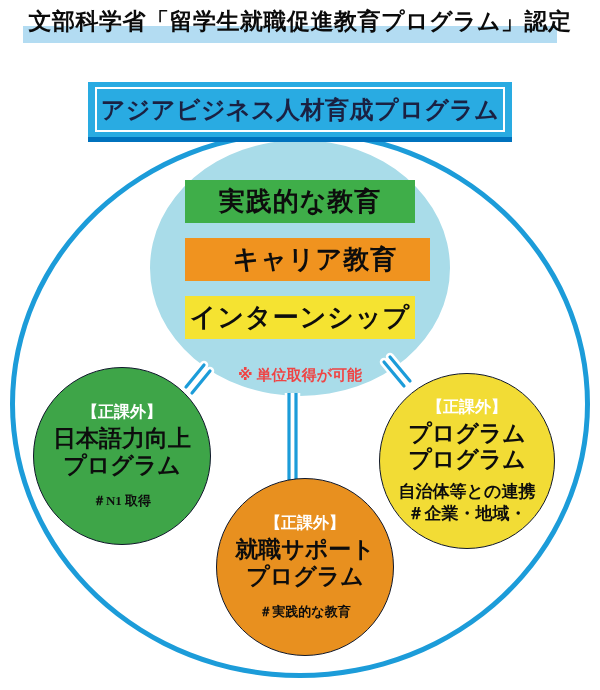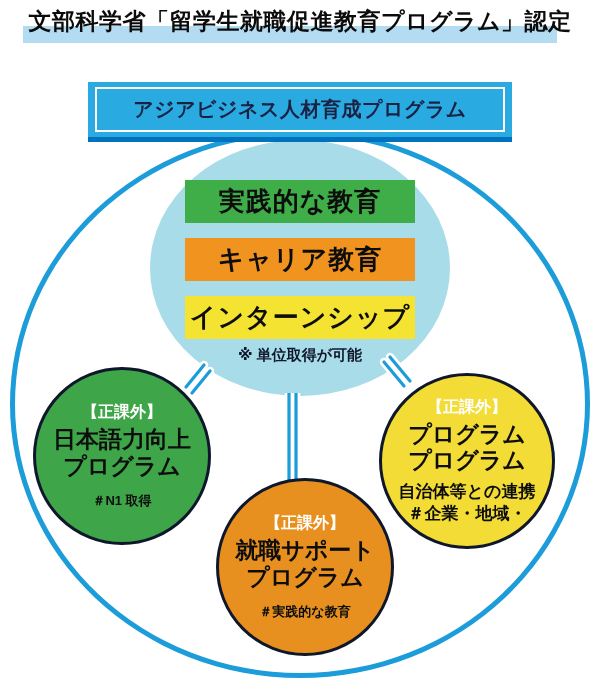--- a/index.html
+++ b/index.html
@@ -31,31 +31,31 @@
   }
   
   .connectors{position:absolute;left:0;top:0;z-index:3;pointer-events:none;}
   
   .core-box{
     position:absolute;left:185px;width:230px;height:43px;z-index:4;
     display:flex;align-items:center;justify-content:center;
     font-size:26px;font-weight:800;color:#0d0d0d;letter-spacing:1px;
   }
   .box-green{top:180px;background:#3FAE49;}
-  .box-orange{top:238px;background:#F0931F;}
+  .box-orange{top:238px;background:#F0931F;padding-left:15px;}
   .box-yellow{top:296px;background:#F5E331;}
   .credit-note{
-    position:absolute;left:150px;top:346px;width:300px;z-index:4;
-    text-align:center;font-size:15px;font-weight:700;color:#0f172a;
+    position:absolute;left:150px;top:366px;width:300px;z-index:4;
+    text-align:center;font-size:15px;font-weight:700;color:#ef4444;
   }
   
   .sat{
-    position:absolute;border-radius:50%;border:3px solid #0f172a;box-sizing:border-box;
+    position:absolute;border-radius:50%;border:1px solid #0f172a;box-sizing:border-box;
     display:flex;flex-direction:column;align-items:center;justify-content:center;
-    text-align:center;z-index:4;
+    text-align:center;z-index:4;font-family:Liberation Serif, serif;
   }
   .sat-green{left:33px;top:367px;width:178px;height:178px;background:#3EA548;}
   .sat-orange{left:216px;top:478px;width:178px;height:178px;background:#E8901F;}
   .sat-yellow{left:379px;top:373px;width:176px;height:176px;background:#F2DC35;}
   .sat-tag{font-size:16px;font-weight:800;color:#ffffff;margin-bottom:3px;}
   .sat-name{font-size:23px;font-weight:800;color:#0d0d0d;line-height:1.15;}
   .sat-name span{display:block;}
   .sat-hash{font-size:13px;font-weight:800;color:#0d0d0d;margin-top:13px;}
   .sat-hash span{display:block;}
   .sat-yellow .sat-hash{font-size:17px;margin-top:7px;line-height:1.3;}
@@ -63,21 +63,21 @@
   .header-box{
     position:absolute;left:88px;top:82px;width:424px;height:60px;z-index:5;
     background:#29ABE2;border-bottom:5px solid #0072BD;box-sizing:border-box;
     display:flex;
   }
   .header-inner{
     flex:1;margin:5px 7px;border:2px solid #ffffff;
     display:flex;align-items:center;justify-content:center;
   }
   .header-label{
-    font-size:20px;font-weight:800;color:#1A2142;letter-spacing:0.5px;white-space:nowrap;
+    font-size:24px;font-weight:800;color:#1A2142;letter-spacing:0.5px;white-space:nowrap;
   }
 </style>
 </head>
 <body>
 
 <div id="canvas">
 
   <div class="title-wrap">
     <div class="title-underline"></div>
     <h1 class="title">文部科学省「留学生就職促進教育プログラム」認定</h1>

